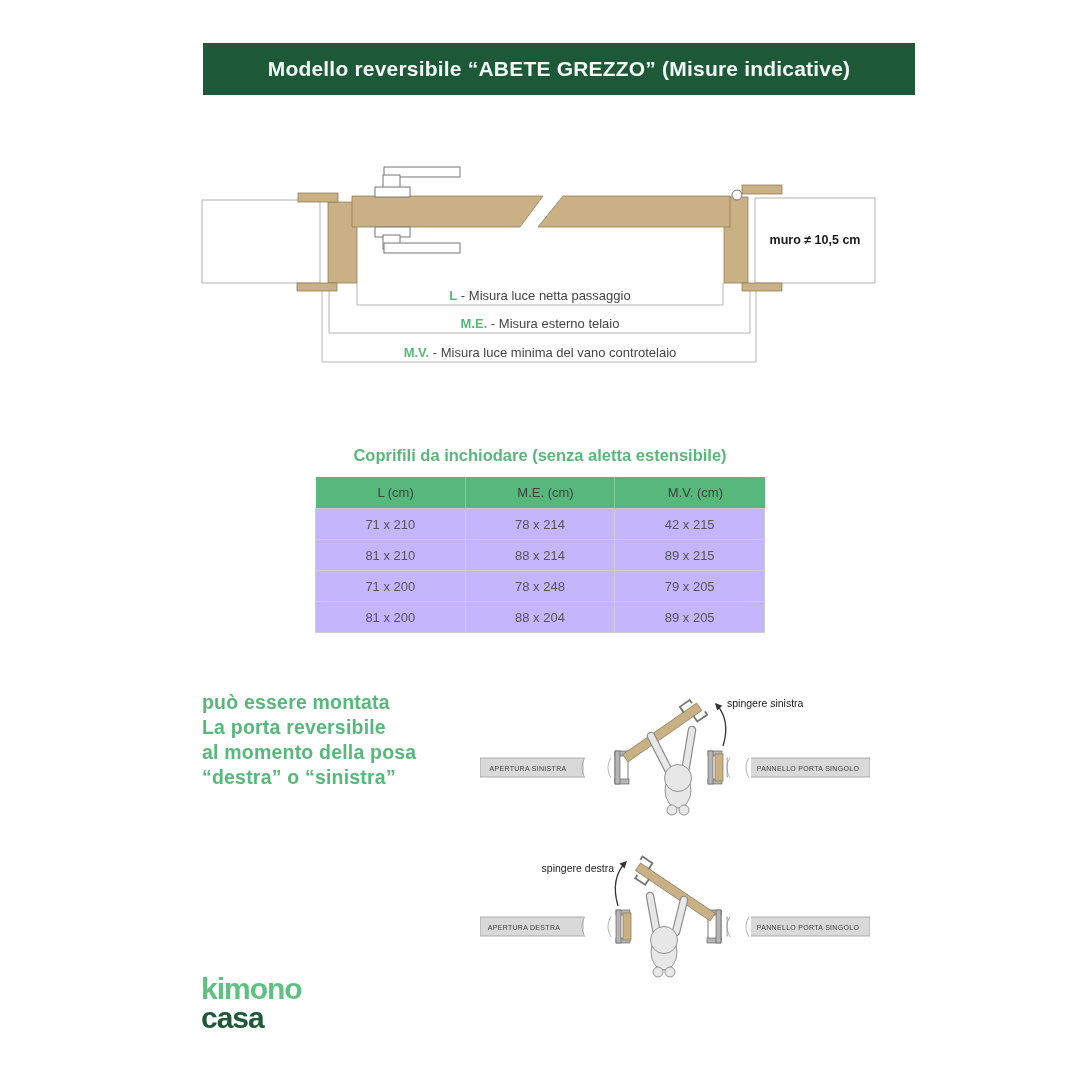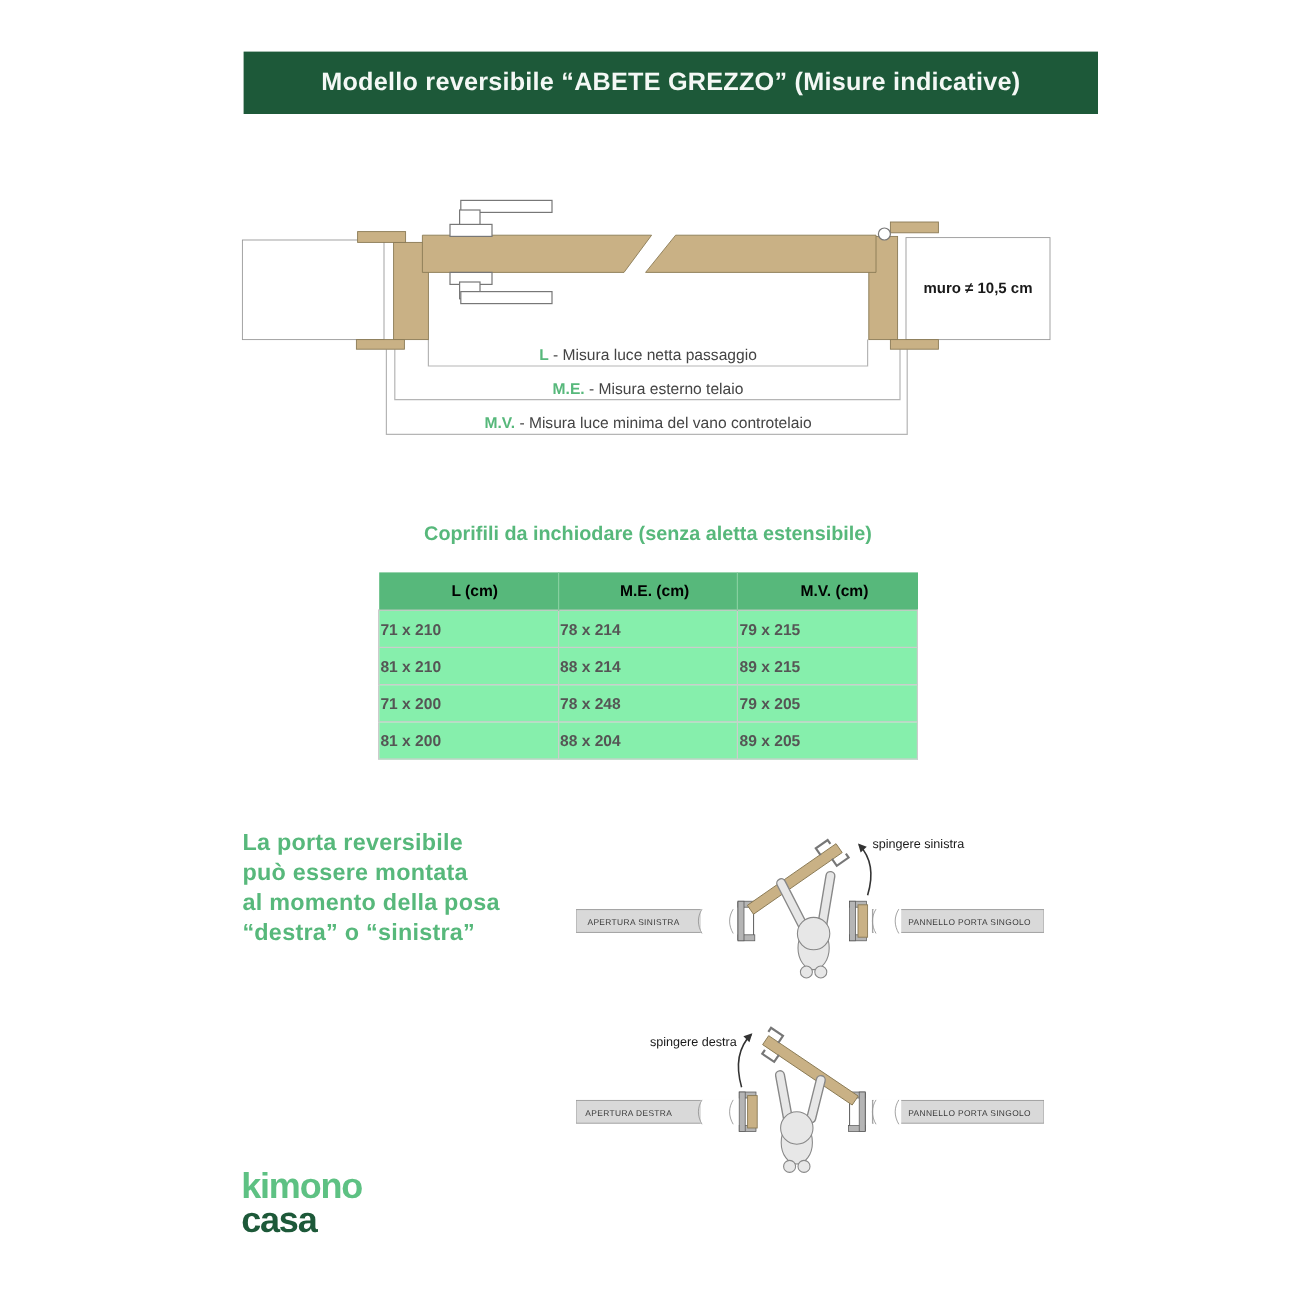--- a/index.html
+++ b/index.html
@@ -9,30 +9,30 @@
   .header-bar { position:absolute; left:203px; top:43px; width:712px; height:52px;
                 background:var(--dark-green); display:flex; align-items:center; justify-content:center; }
   .header-bar .title { color:#f4f8f5; font-size:21px; font-weight:bold; letter-spacing:.2px; }
 
   .door-svg  { position:absolute; left:190px; top:150px; }
   .mini-svg1 { position:absolute; left:480px; top:690px; }
   .mini-svg2 { position:absolute; left:480px; top:848px; }
 
   svg text { font-family:"Liberation Sans", sans-serif; }
 
-  .section-heading { position:absolute; left:315px; top:436px; width:450px; text-align:center;
+  .section-heading { position:absolute; left:315px; top:446px; width:450px; text-align:center;
                      color:var(--green); font-weight:bold; font-size:16.5px; }
 
   .spec-table { position:absolute; left:315px; top:477px; width:450px;
                 border-collapse:collapse; table-layout:fixed; }
-  .spec-table th { background:var(--green); color:#000000; font-size:13px; font-weight:bold;
+  .spec-table th { background:var(--green); color:#404040; font-size:13px; font-weight:normal;
                    height:29px; border:0;padding-left:12px; }
   .spec-table th + th { border-left:1px solid #86cf9f;margin-left:12px; }
-  .spec-table td { background:#86efac; border:1px solid #cccccc; color:#555555;
-                   font-size:13px; font-weight:bold; height:28px; }
+  .spec-table td { background:#c4b5fd; border:1px solid #cccccc; color:#555555;
+                   font-size:13px; font-weight:normal; text-align:center; height:28px; }
 
   .note { position:absolute; left:202px; top:690px; color:var(--green);
           font-size:19.5px; font-weight:bold; line-height:25px; letter-spacing:.2px; }
 
   .logo { position:absolute; left:201px; top:974px; font-weight:bold; font-size:30px;
           line-height:29px; letter-spacing:-1px; }
   .logo .l1 { color:var(--logo-light); }
   .logo .l2 { color:var(--dark-green); }
 
   
@@ -111,43 +111,43 @@
       <tr>
         <th>L (cm)</th>
         <th>M.E. (cm)</th>
         <th>M.V. (cm)</th>
       </tr>
     </thead>
     <tbody>
       <tr>
         <td>71 x 210</td>
         <td>78 x 214</td>
-        <td>79 x 215</td>
+        <td>42 x 215</td>
       </tr>
       <tr>
         <td>81 x 210</td>
         <td>88 x 214</td>
         <td>89 x 215</td>
       </tr>
       <tr>
         <td>71 x 200</td>
         <td>78 x 248</td>
         <td>79 x 205</td>
       </tr>
       <tr>
         <td>81 x 200</td>
         <td>88 x 204</td>
         <td>89 x 205</td>
       </tr>
     </tbody>
   </table>
 
   <div class="note">
+    <div>può essere montata</div>
     <div>La porta reversibile</div>
-    <div>può essere montata</div>
     <div>al momento della posa</div>
     <div>“destra” o “sinistra”</div>
   </div>
 
   <svg class="mini-svg1" width="390" height="150" viewBox="0 0 390 150">
     <rect class="wallg" x="0" y="68" width="131" height="19"></rect>
     <path class="tear" d="M104,67 L133,67 L133,88.5 L104,88.5 Z"></path>
     <path class="tearline" d="M105,67.6 C101,74 101,81 105,87.9"></path>
     <path class="tearline" d="M131,67.6 C127,74 127,81 131,87.9"></path>
 

